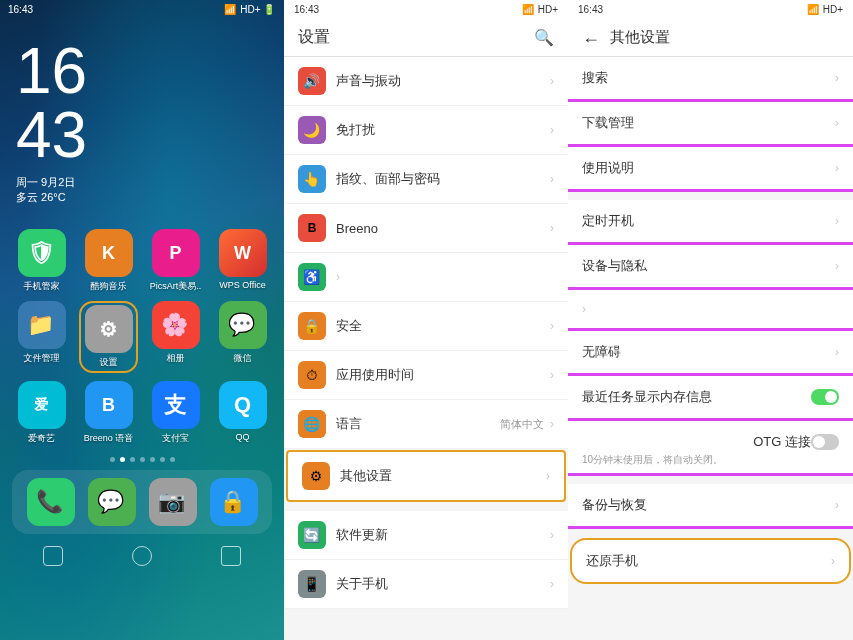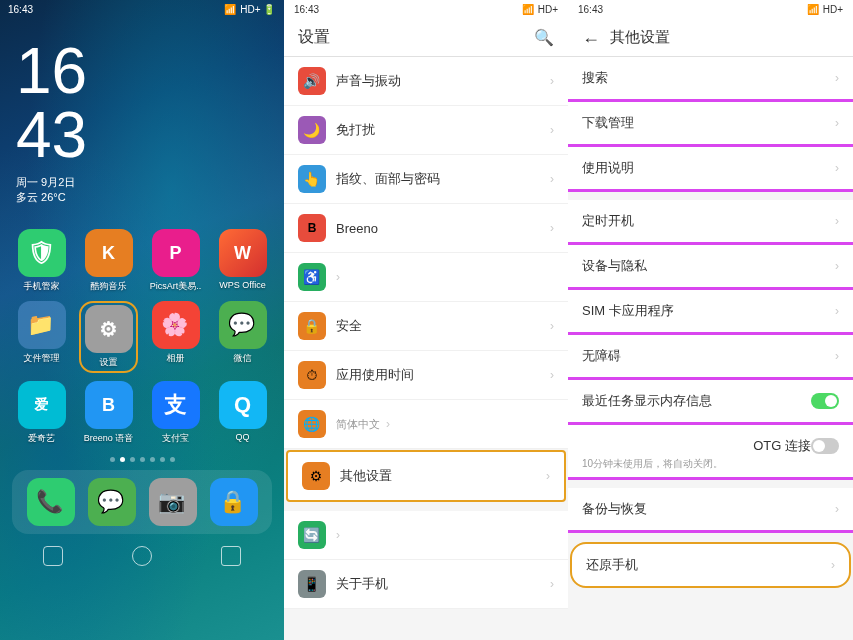--- a/index.html
+++ b/index.html
@@ -512,31 +512,33 @@
       <span class="settings-item-label">安全</span>
       <span class="chevron">›</span>
     </div>
     <div class="settings-item">
       <div class="settings-icon-box" style="background:#e67e22;">⏱</div>
       <span class="settings-item-label">应用使用时间</span>
       <span class="chevron">›</span>
     </div>
     <div class="settings-item">
       <div class="settings-icon-box" style="background:#e67e22;">🌐</div>
+      <span class="settings-item-label">语言</span>
       <span class="settings-item-sub">简体中文</span>
       <span class="chevron">›</span>
     </div>
     <div class="settings-item" style="border:2px solid #e6a020;margin:1px 2px;border-radius:4px;">
       <div class="settings-icon-box" style="background:#e67e22;">⚙</div>
       <span class="settings-item-label">其他设置</span>
       <span class="chevron">›</span>
     </div>
     <div class="settings-divider"></div>
     <div class="settings-item">
       <div class="settings-icon-box" style="background:#27ae60;">🔄</div>
+      <span class="settings-item-label">软件更新</span>
       <span class="chevron">›</span>
     </div>
     <div class="settings-item">
       <div class="settings-icon-box" style="background:#7f8c8d;">📱</div>
       <span class="settings-item-label">关于手机</span>
       <span class="chevron">›</span>
     </div>
   </div>
 </div>
 
@@ -568,21 +570,20 @@
     <div style="height:8px;background:#f5f5f5;"></div>
     <div class="other-item">
       <span class="other-item-label">定时开机</span>
       <span class="other-chevron">›</span>
     </div>
     <div class="other-item">
       <span class="other-item-label">设备与隐私</span>
       <span class="other-chevron">›</span>
     </div>
     <div class="other-item">
-      <span class="other-item-label">SIM 卡应用程序</span>
       <span class="other-chevron">›</span>
     </div>
     <div class="other-item">
       <span class="other-item-label">无障碍</span>
       <span class="other-chevron">›</span>
     </div>
     <div class="other-item">
       <span class="other-item-label">最近任务显示内存信息</span>
       <div class="toggle-on">
         <div class="toggle-thumb"></div>

